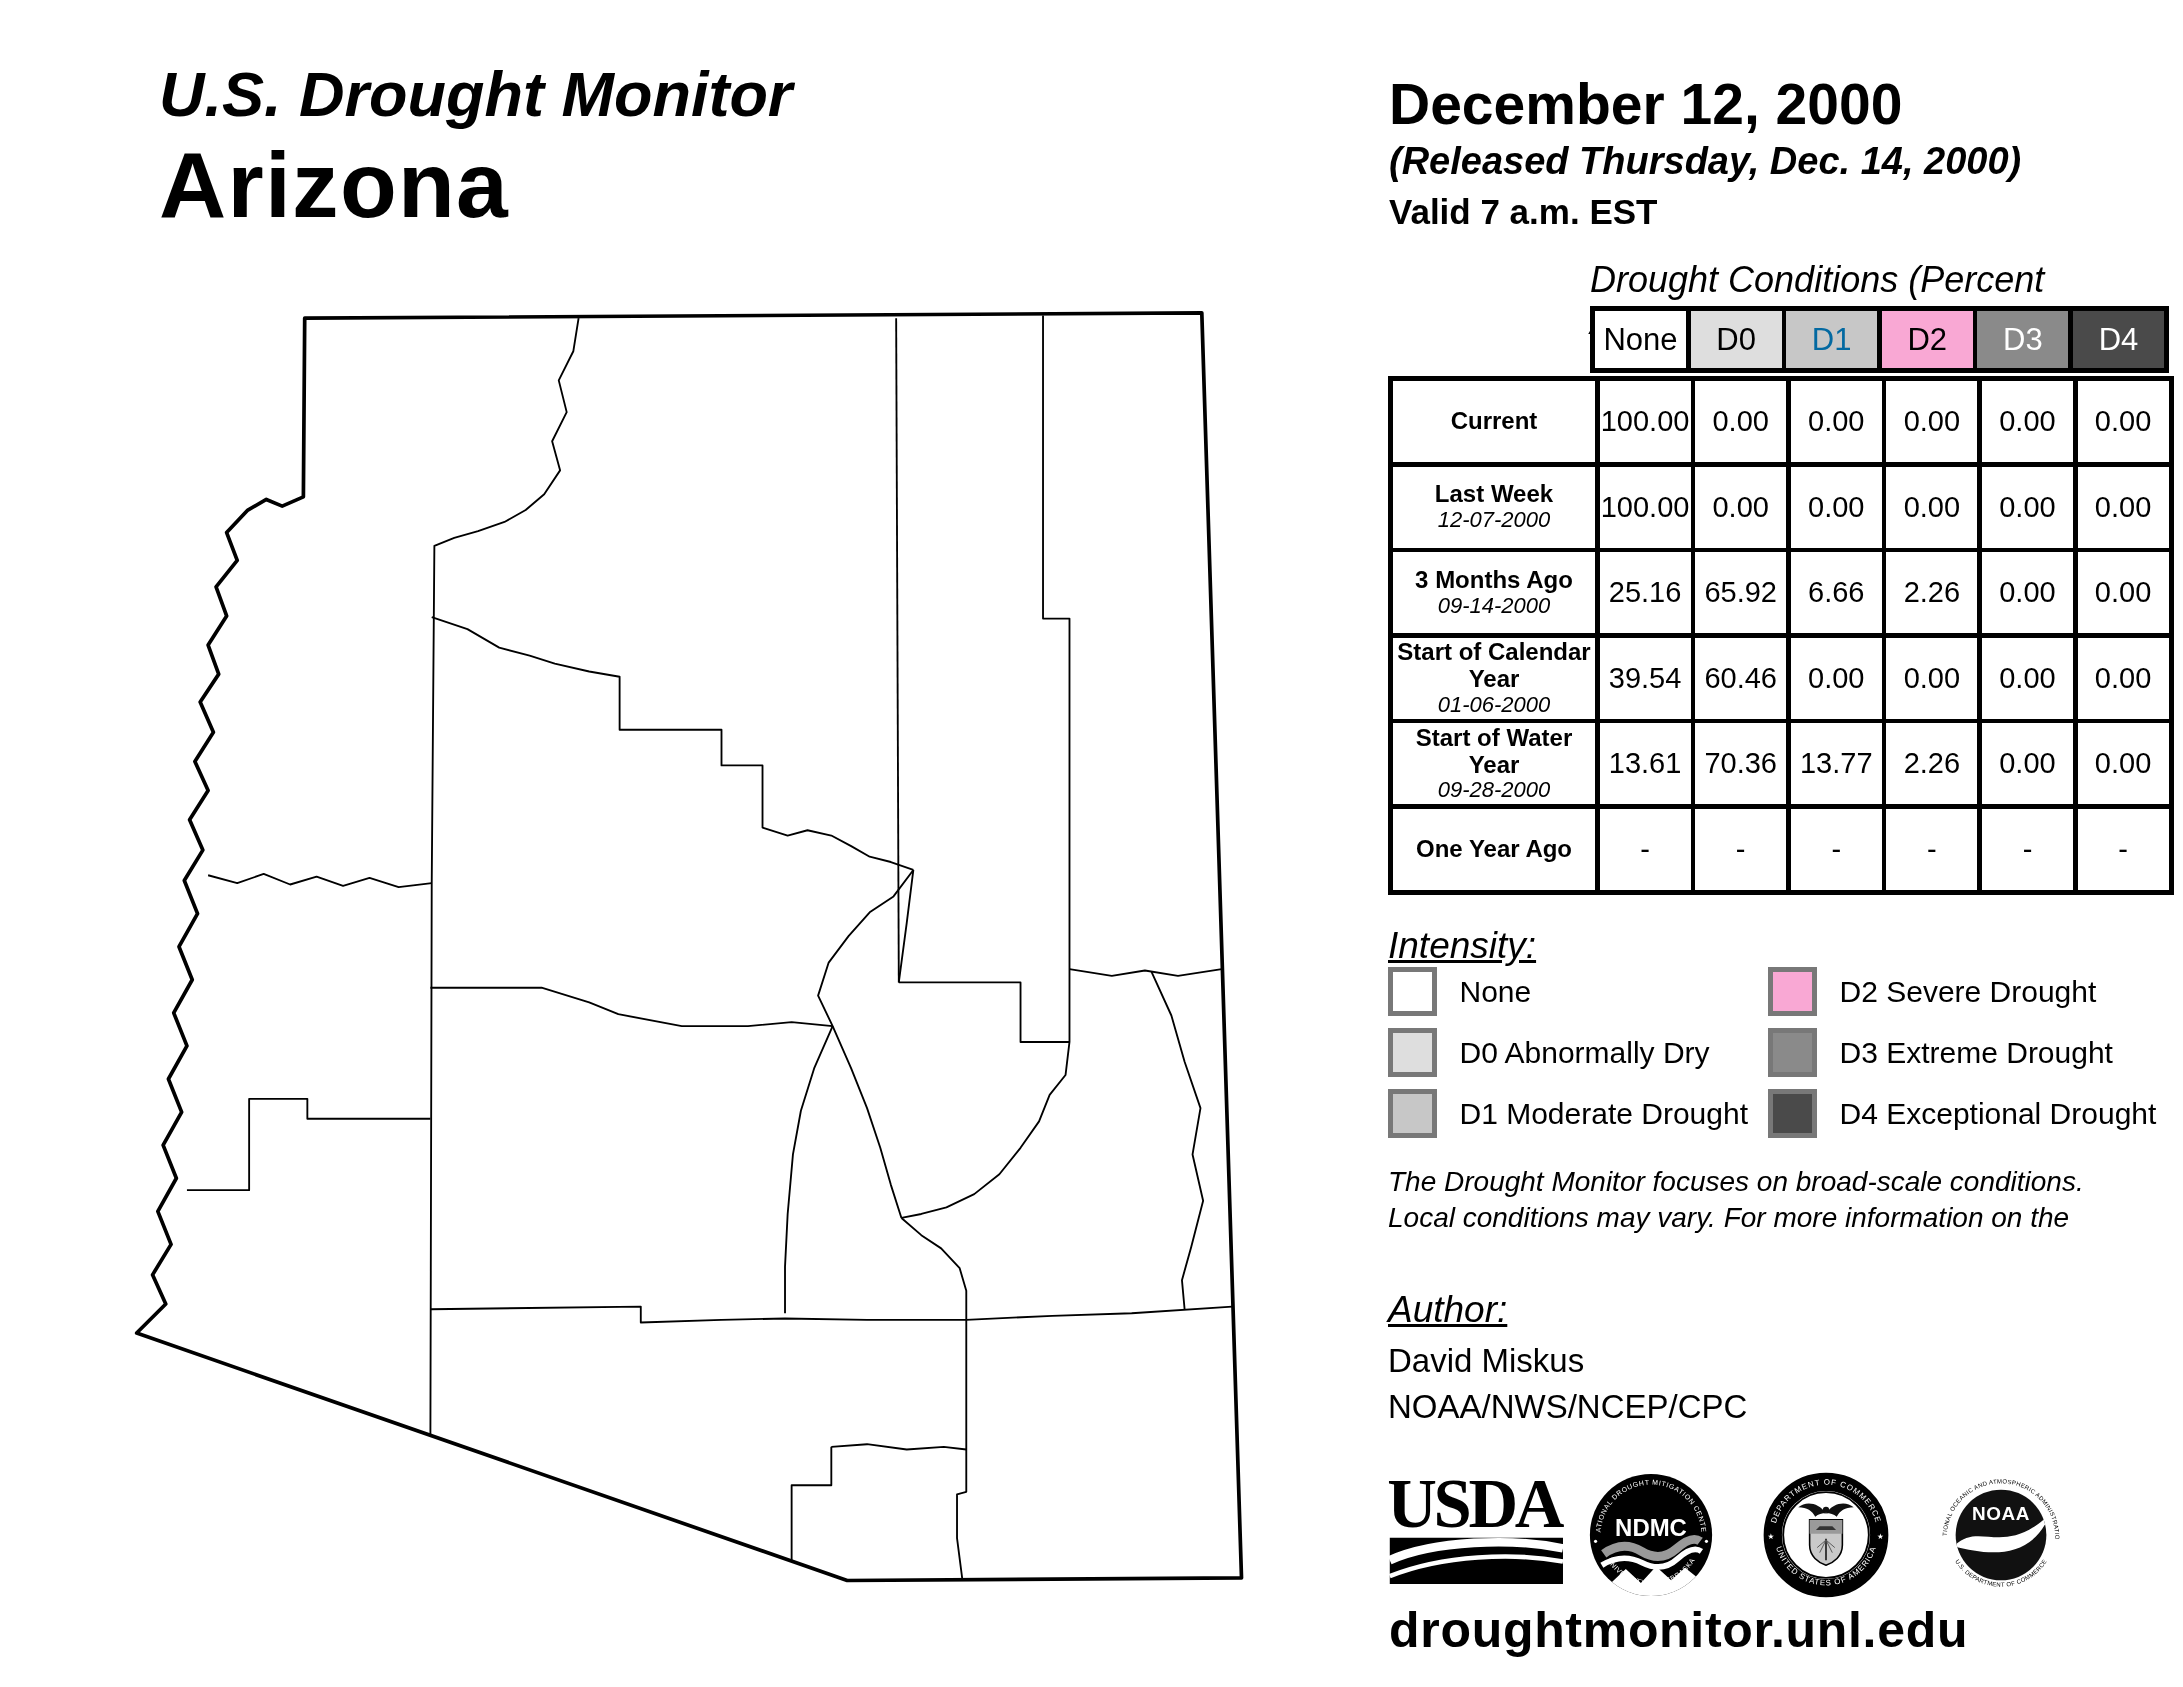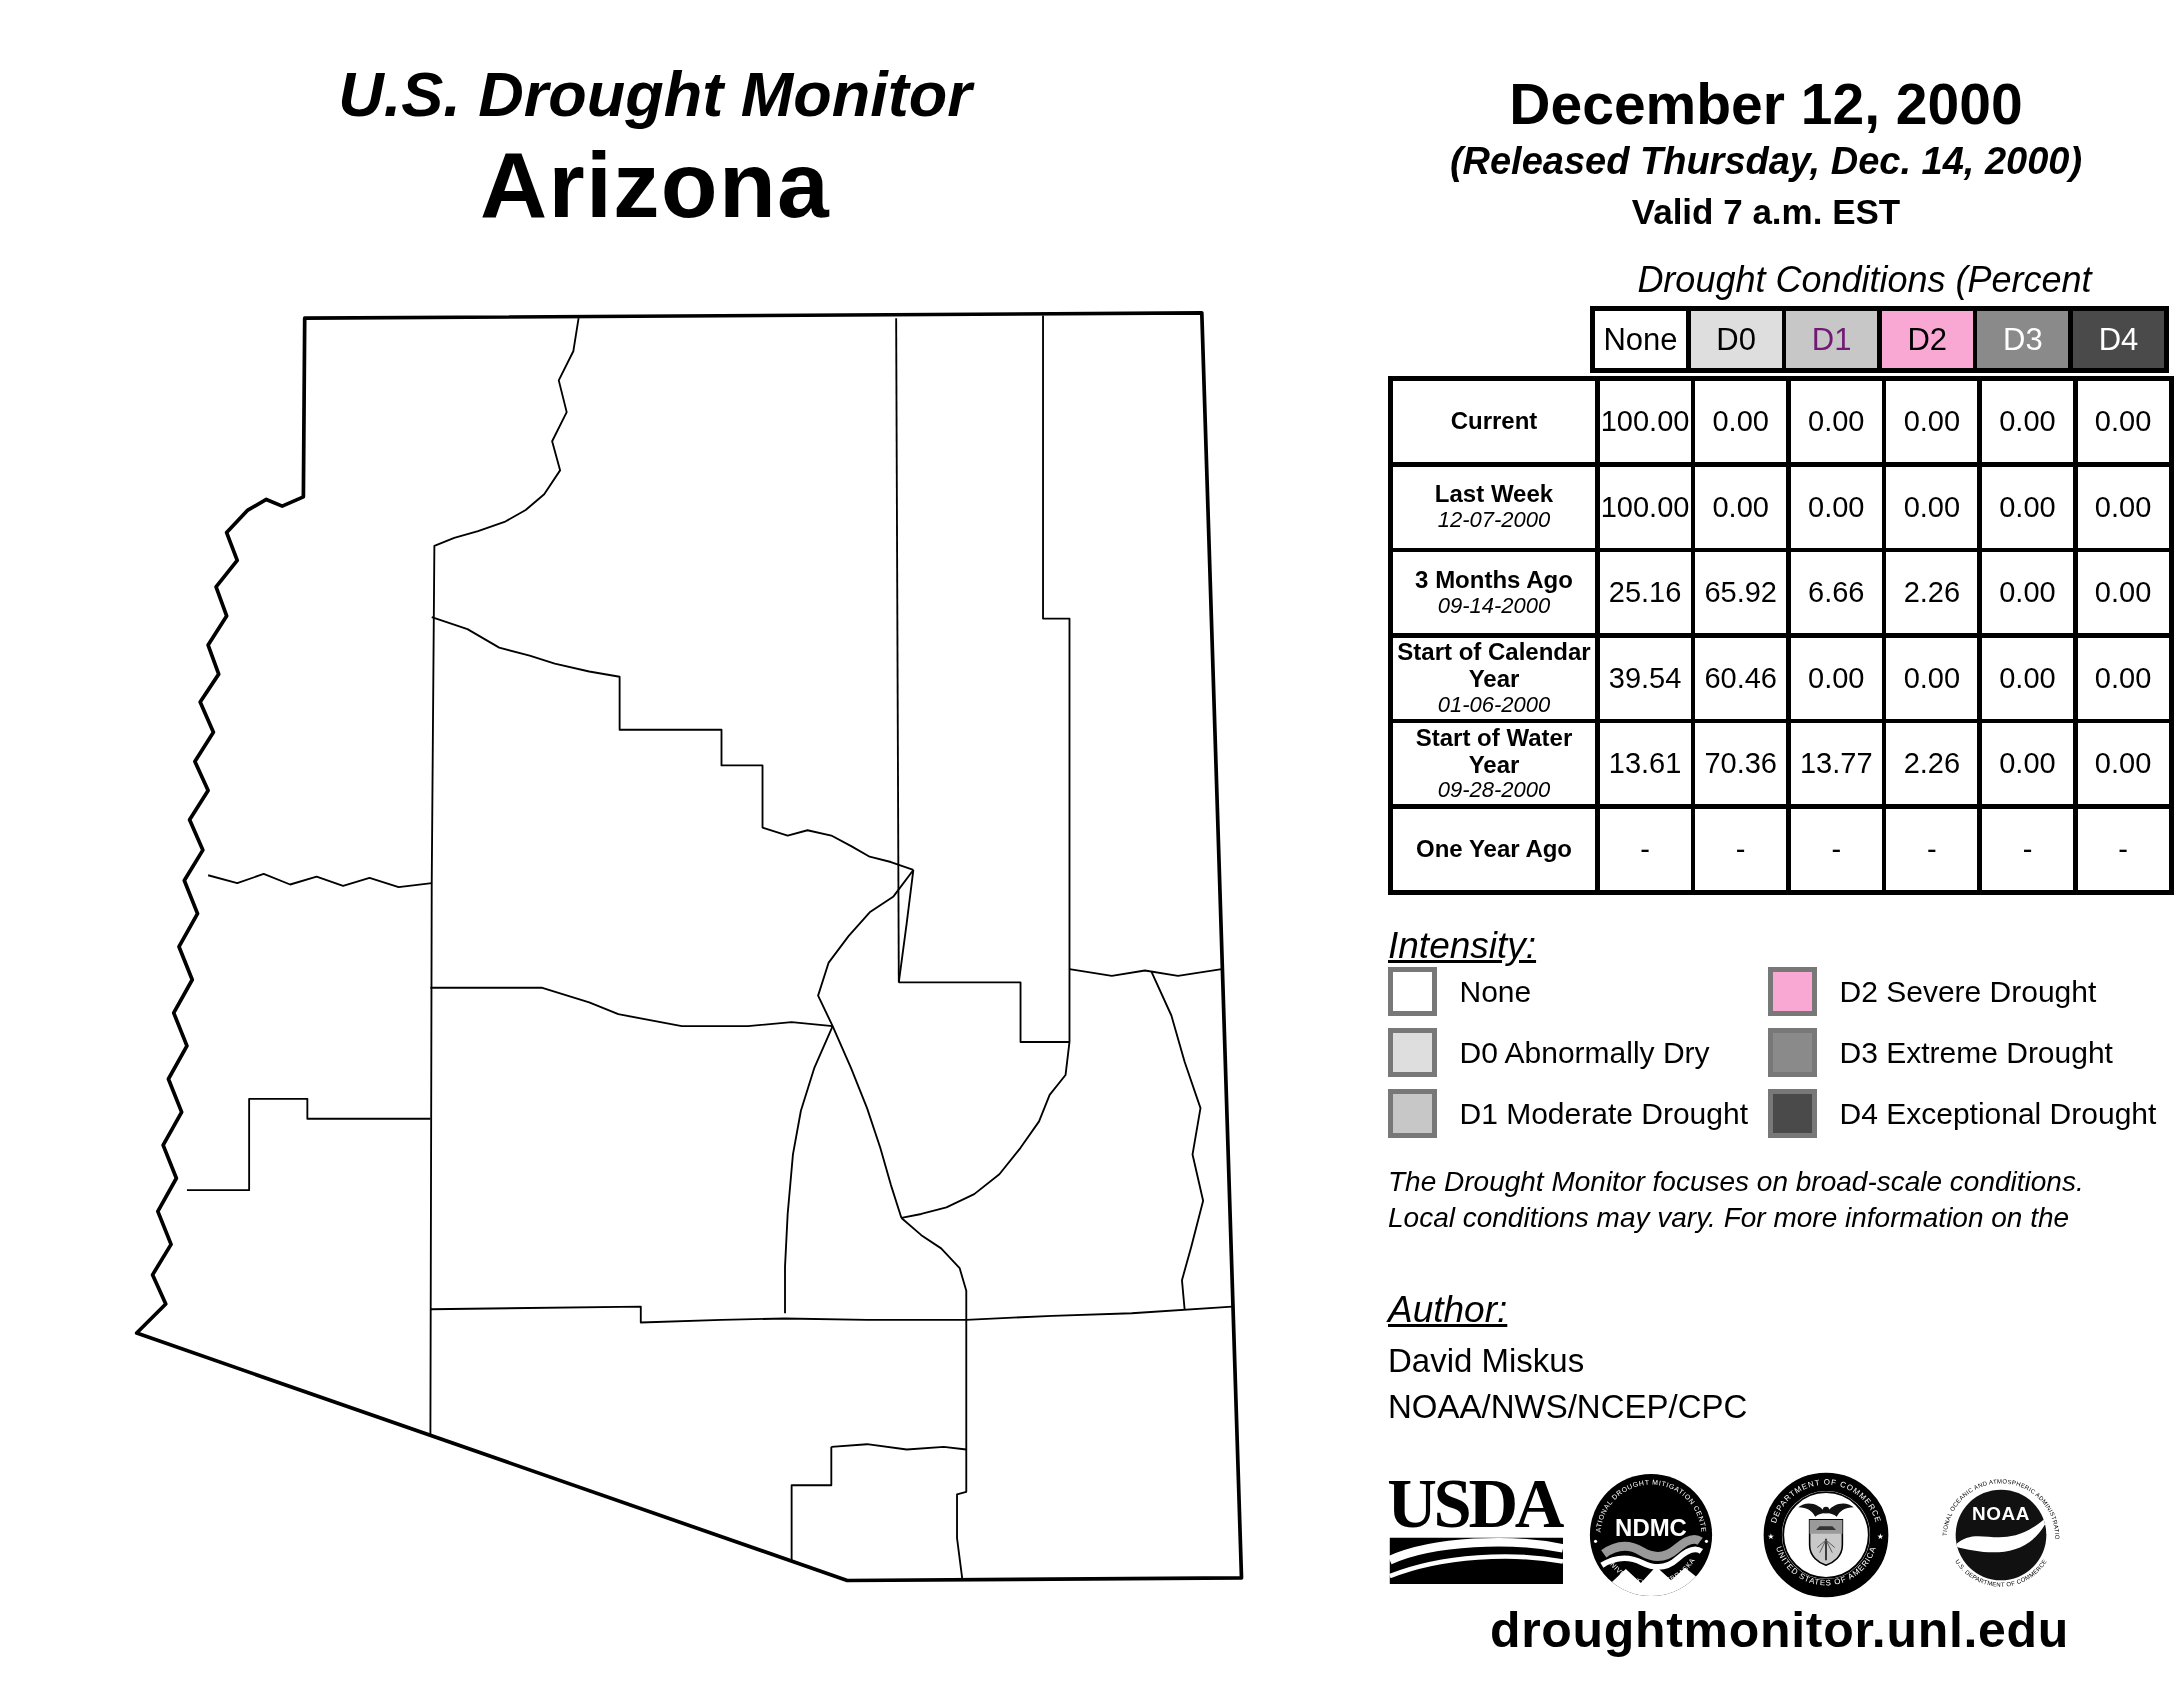--- a/index.html
+++ b/index.html
@@ -1,36 +1,36 @@
 <!DOCTYPE html>
 <html style="font-size:10.6px"><head>
 <meta charset="utf-8">
 <style>
   html,body{margin:0;padding:0;background:#fff;}
   body{width:2183px;height:1687px;position:relative;font-family:"Liberation Sans",sans-serif;color:#000;overflow:hidden;}
   .abs{position:absolute;}
-  .ctr{text-align:center;}
+  .ctr{}
   
   .t1{left:159px;top:58px;width:992px;font-size:63px;font-weight:bold;font-style:italic;}
   .t2{left:159px;top:132px;width:992px;font-size:93px;font-weight:bold;letter-spacing:1.3px;}
   .d1{left:1389px;top:71px;width:754px;font-size:57px;font-weight:bold;}
   .d2{left:1389px;top:140px;width:754px;font-size:38px;font-weight:bold;font-style:italic;}
   .d3{left:1389px;top:192px;width:754px;font-size:35px;font-weight:bold;}
   .tbl-title{left:1590px;top:259px;width:549px;font-size:36px;font-style:italic;}
   
   .thead{left:1590px;top:306px;display:grid;grid-template-columns:repeat(6,91px);border:5.3px solid #000;box-sizing:border-box;background:#000;grid-gap:4.6px;}
   .thead .hc{height:57px;display:flex;align-items:center;justify-content:center;font-size:31px;}
   .tbody{left:1388px;top:376px;display:grid;grid-template-columns:202px repeat(6,91px);grid-auto-rows:81px;border:5.3px solid #000;box-sizing:border-box;background:#000;grid-gap:4.6px;}
   .cell{background:#fff;display:flex;align-items:center;justify-content:center;font-size:29px;}
   .lcell{background:#fff;display:flex;flex-direction:column;align-items:center;justify-content:center;line-height:1.12;}
   .lcell .lab{font-size:24px;font-weight:bold;text-align:center;}
   .lcell .dat{font-size:22px;font-style:italic;}
   .c0{background:#ffffff;color:#000;}
   .c1{background:#dedede;color:#000;}
-  .c2{background:#c7c7c7;color:#701a75;}
+  .c2{background:#c7c7c7;color:#0369a1;}
   .c3{background:#f9a8d4;color:#000;}
   .c4{background:#8a8a8a;color:#fff;}
   .c5{background:#4a4a4a;color:#fff;}
   
   .int-h{left:1388px;top:925px;font-size:37px;font-style:italic;text-decoration:underline;}
   .leg-item{display:flex;align-items:center;}
   .sw{width:49px;height:49px;border:5.3px solid #787878;box-sizing:border-box;margin-right:22.5px;flex:0 0 auto;}
   .leg-lab{font-size:30px;white-space:nowrap;}
   
   .disc{left:1388px;top:1164px;width:767px;font-size:28px;font-style:italic;line-height:1.28;}

